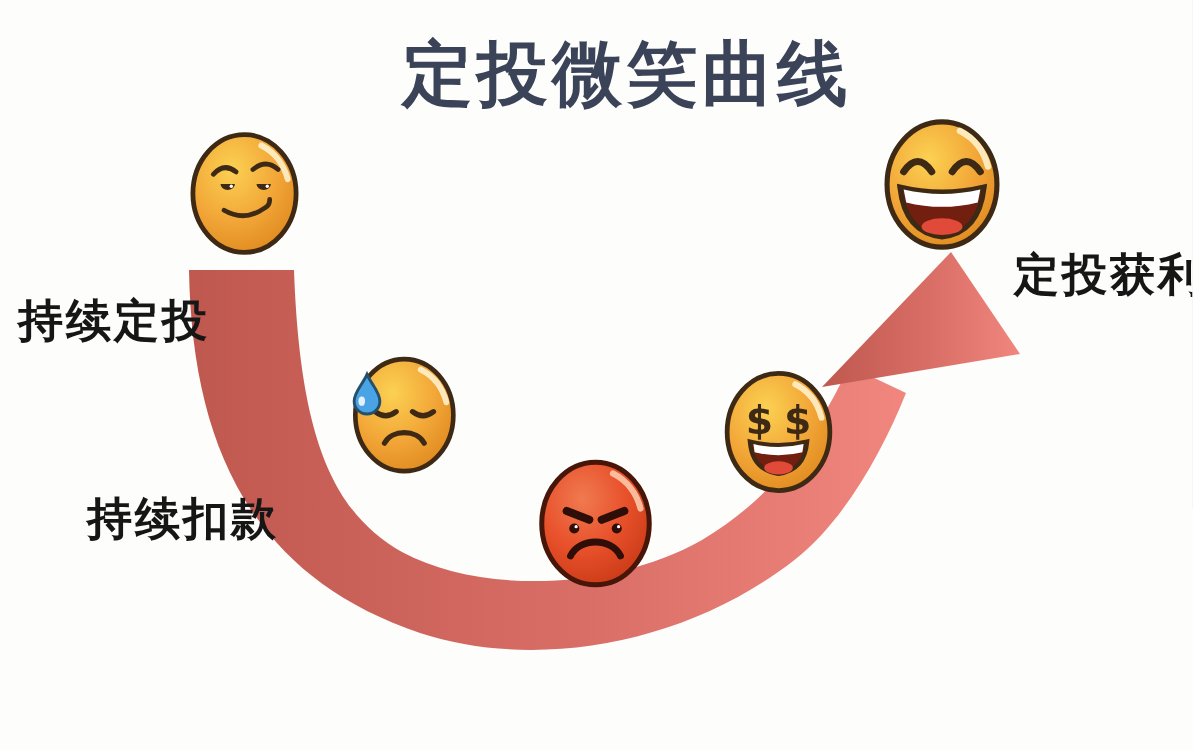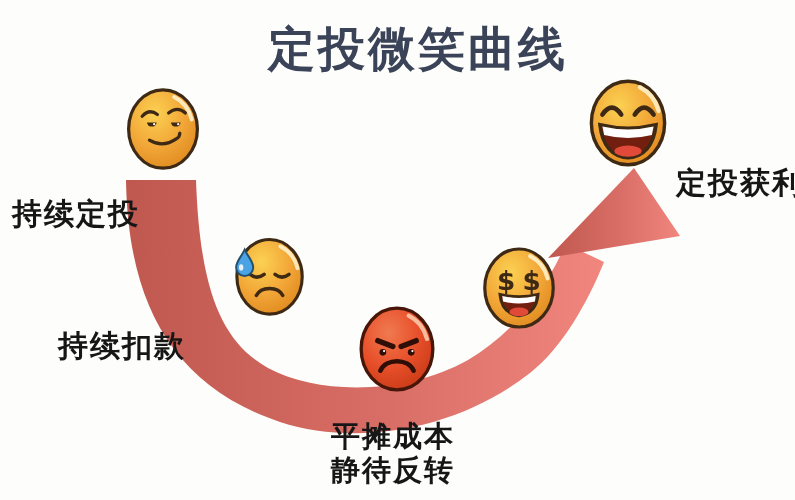--- a/index.html
+++ b/index.html
@@ -132,21 +132,17 @@
       <path d="M17,56 Q50,64 83,56 Q79,92 50,95 Q21,92 17,56 Z" stroke="#3e2a14" stroke-width="4" fill="#731f10"></path>
       <path d="M20,58 Q50,65 80,58 L78,68 Q50,75 22,68 Z" fill="#ffffff"></path>
       <ellipse cx="50" cy="87" rx="16" ry="6.5" fill="#e14a38"></ellipse>
     </svg>
   </div>
 
   <div class="stage-label label-start">持续定投</div>
 
   <div class="stage-label label-deduct">持续扣款</div>
 
-  <div class="stage-label label-bottom">
-    <div>平摊成本</div>
-    <div>静待反转</div>
-  </div>
 
 
   <div class="stage-label label-profit">定投获利</div>
 
 </div>
 
 </body></html>

